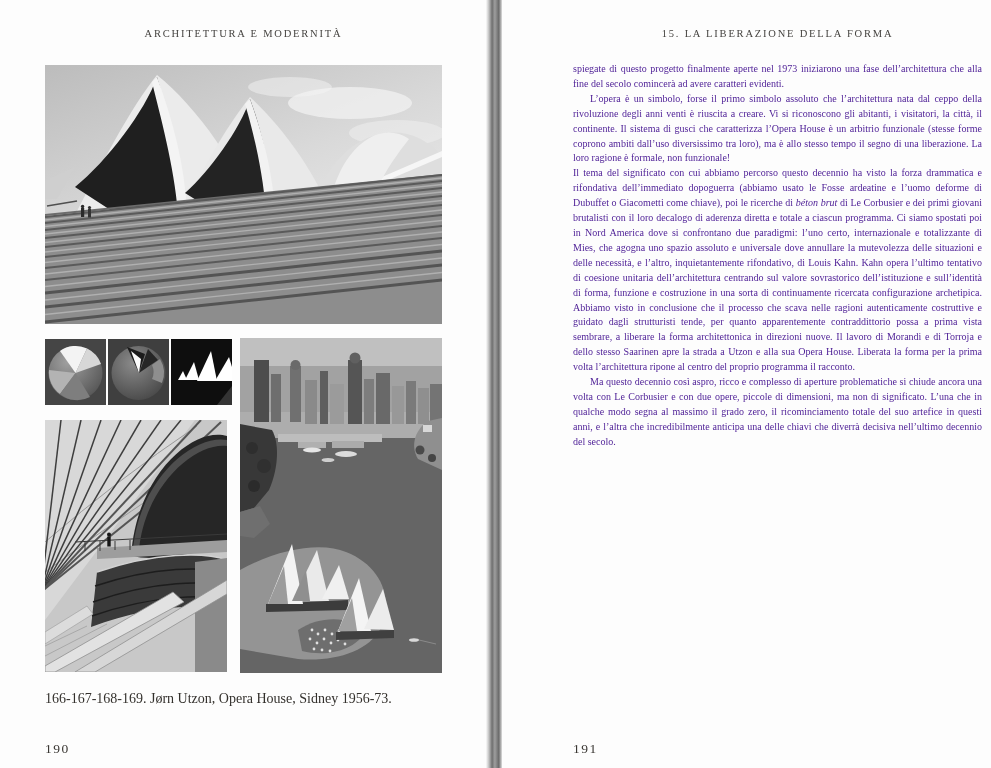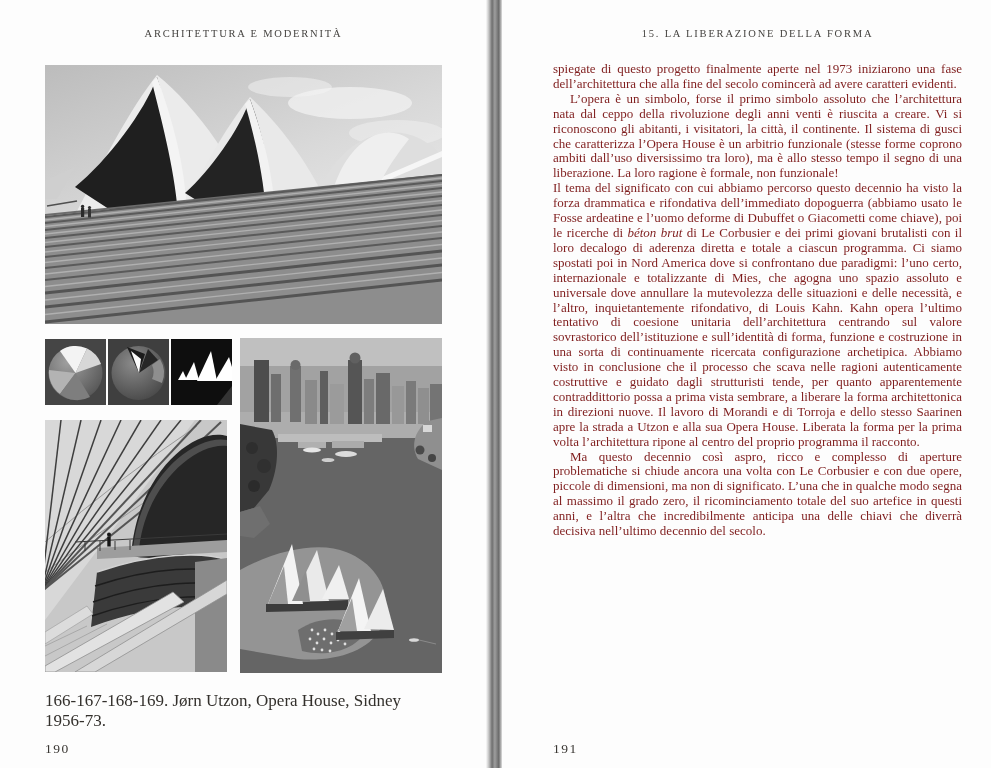--- a/index.html
+++ b/index.html
@@ -3,21 +3,21 @@
 <meta charset="utf-8">
 <title>Document</title>
 <style>
   * { margin:0; padding:0; box-sizing:border-box; }
   html,body { width:991px; height:768px; overflow:hidden; background:#ffffff; }
   body { font-family:"Liberation Serif", serif; color:#2e2b28; }
   .spread { position:relative; width:991px; height:768px; background:#fdfdfd; }
 
   .page { position:absolute; top:0; height:768px; background:#fdfdfd;font-family:Liberation Serif, serif; }
   .page-left  { left:0;   width:486px; }
-  .page-right { left:508px; width:423px; }
+  .page-right { left:528px; width:423px; }
 
   .gutter { position:absolute; left:486px; top:0; width:16px; height:768px;
             background:linear-gradient(to right,#fbfbfb 0%,#c2c2c2 18%,#6f6f6f 38%,#9e9e9e 55%,#6a6a6a 80%,#dedede 100%); }
 
   .running-head { position:absolute; top:28px; font-size:10.5px; letter-spacing:1.8px;
                   color:#454340; text-align:center; white-space:nowrap; }
   .page-left  .running-head { left:45px; width:397px; }
   .page-right .running-head { left:45px; width:409px; }
 
   .folio { position:absolute; top:741px; font-size:13.5px; letter-spacing:1.5px;
@@ -29,25 +29,25 @@
   figure svg { display:block; width:100%; height:100%; }
 
   .fig-top      { left:45px;  top:65px;  width:397px; height:259px; }
   .thumb-row    { position:absolute; left:45px; top:339px; width:187px; height:66px;
                   display:flex; gap:2px; }
   .thumb-row figure { position:relative; width:61px; height:66px; flex:0 0 61px; }
   .fig-interior { left:45px;  top:420px; width:182px; height:252px; }
   .fig-aerial   { left:240px; top:338px; width:202px; height:335px; }
 
   .caption { position:absolute; left:45px; top:691px; width:397px;
-             font-size:17px; color:#33302c; }
+             font-size:14px; color:#33302c; }
 
   .text-col { position:absolute; left:45px; top:62px; width:409px; }
-  .text-col p { font-size:13px; line-height:14.9px; text-align:justify;
-                color:#7f1d1d; hyphens:auto; }
+  .text-col p { font-size:10px; line-height:14.9px; text-align:justify;
+                color:#4c1d95; hyphens:auto; }
   .text-col p.indent { text-indent:17px; }
   .text-col h2 { font-size:16.5px; font-weight:normal; text-align:center;
                  letter-spacing:.3px; margin:31px 0 17px; color:#2c2926; }
   .text-col i { font-style:italic; }
 </style>
 </head>
 <body>
 
 <div class="spread">
 

